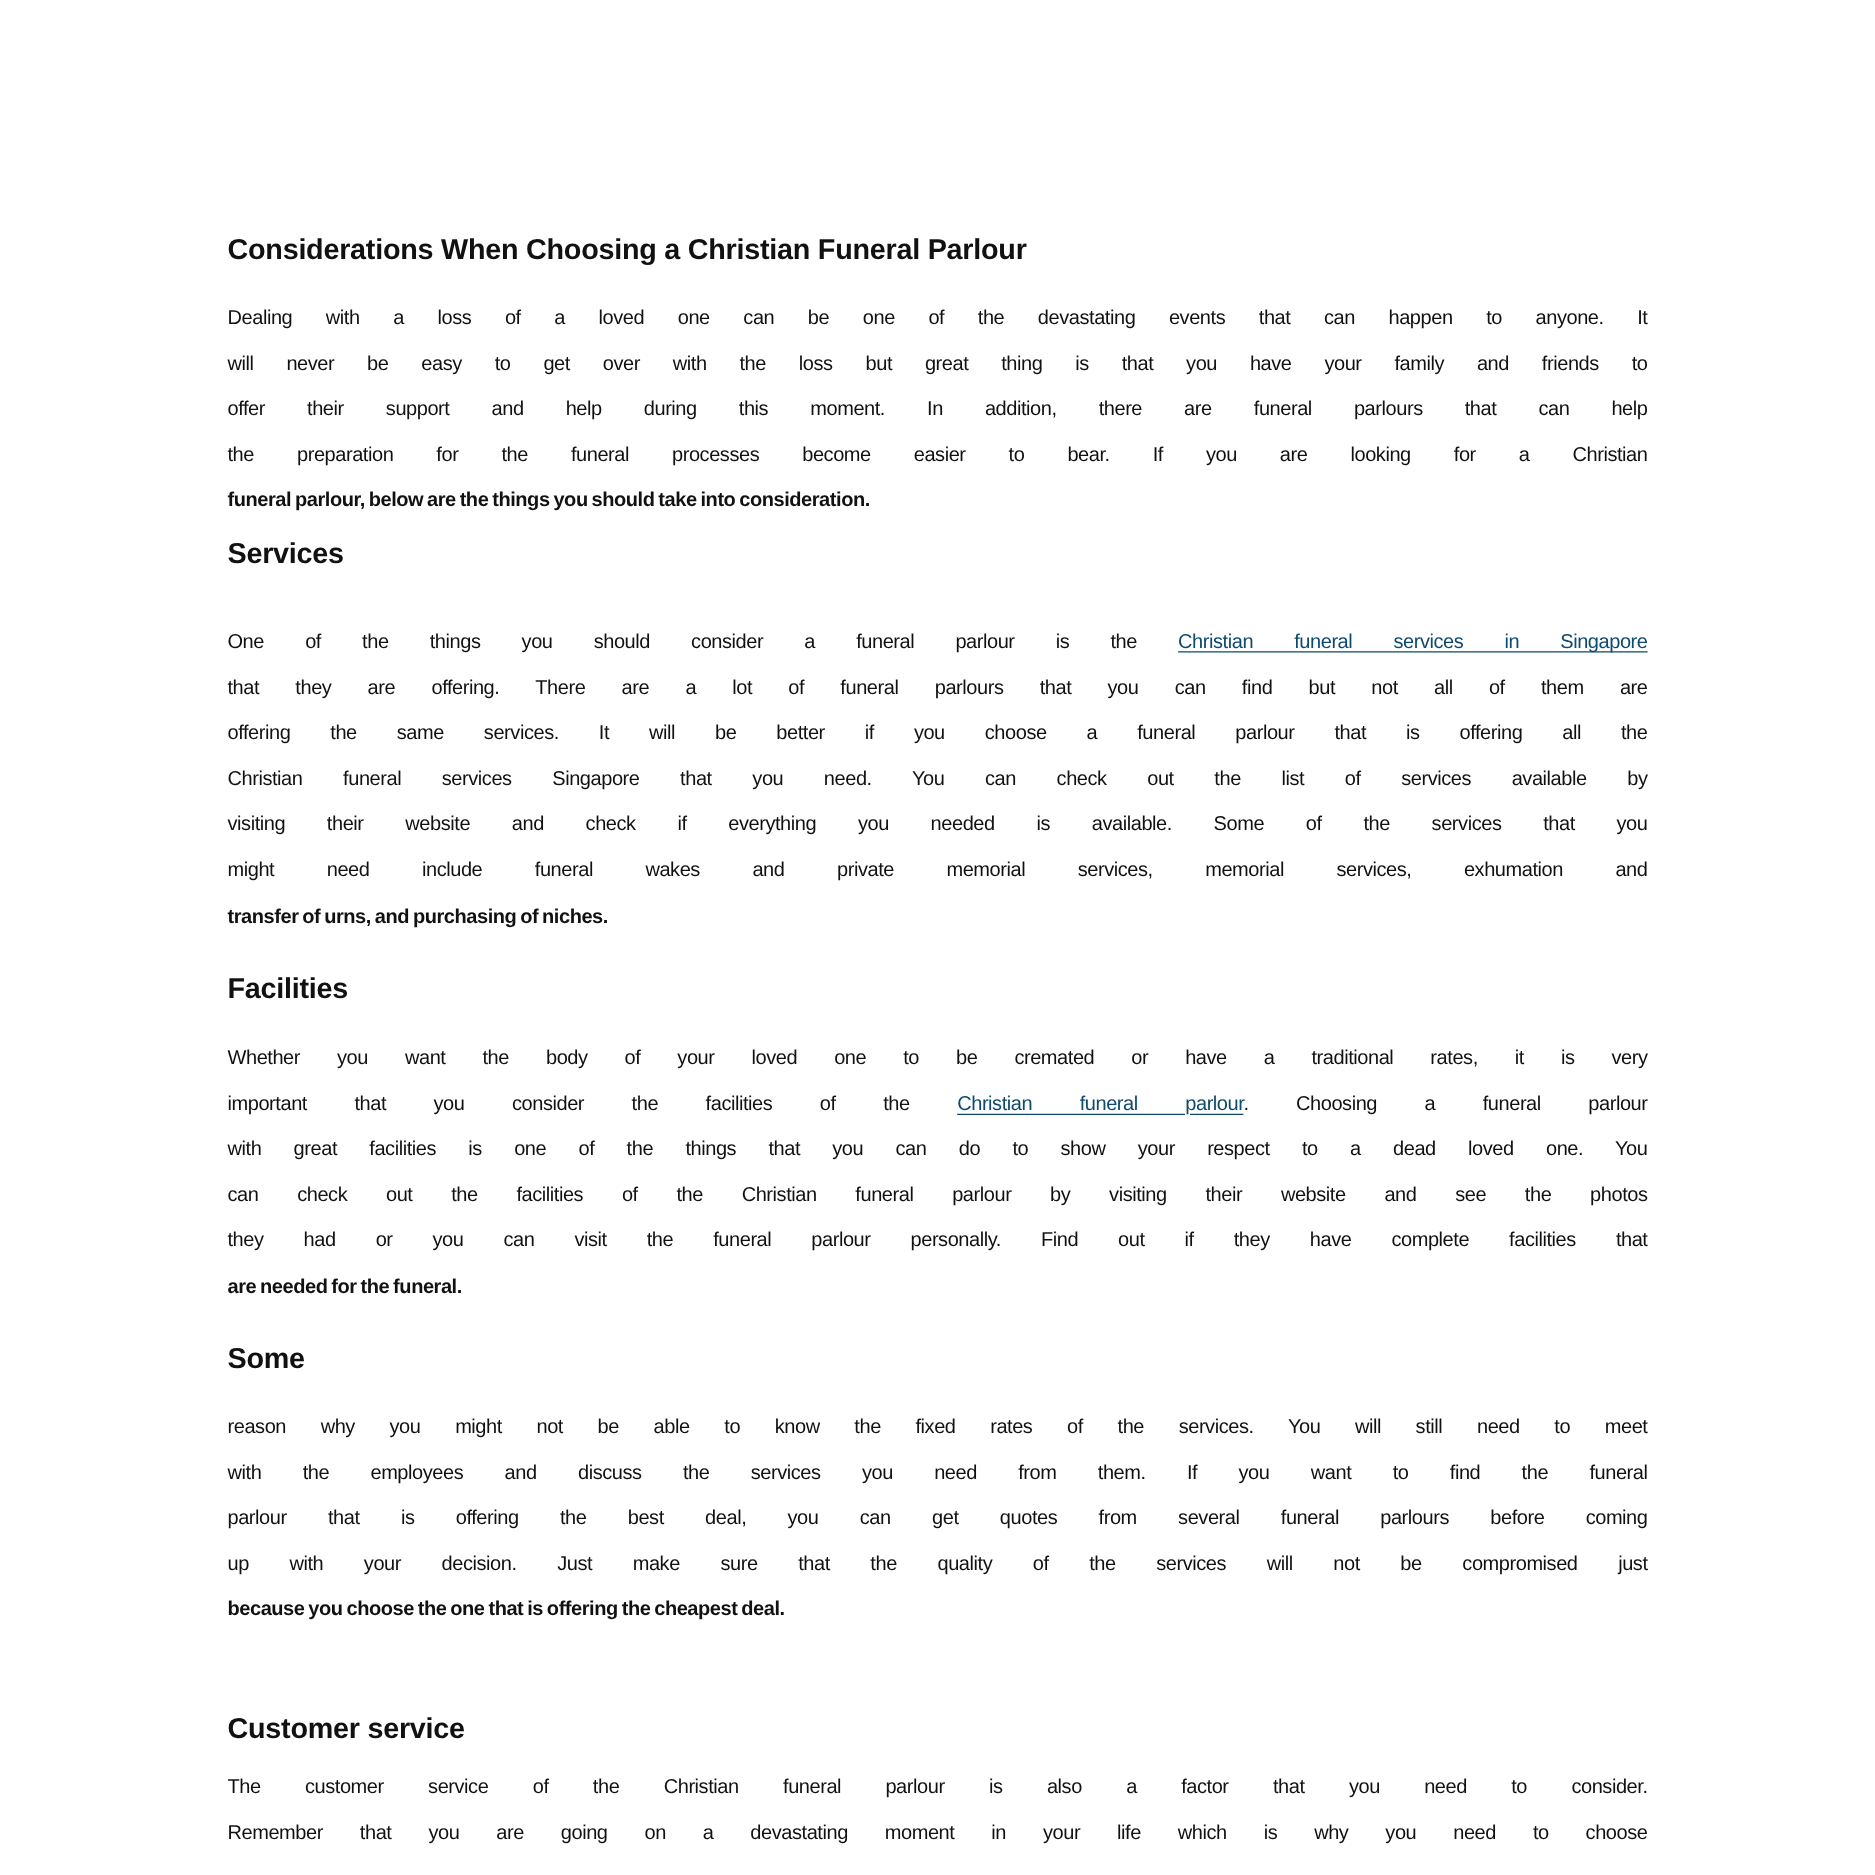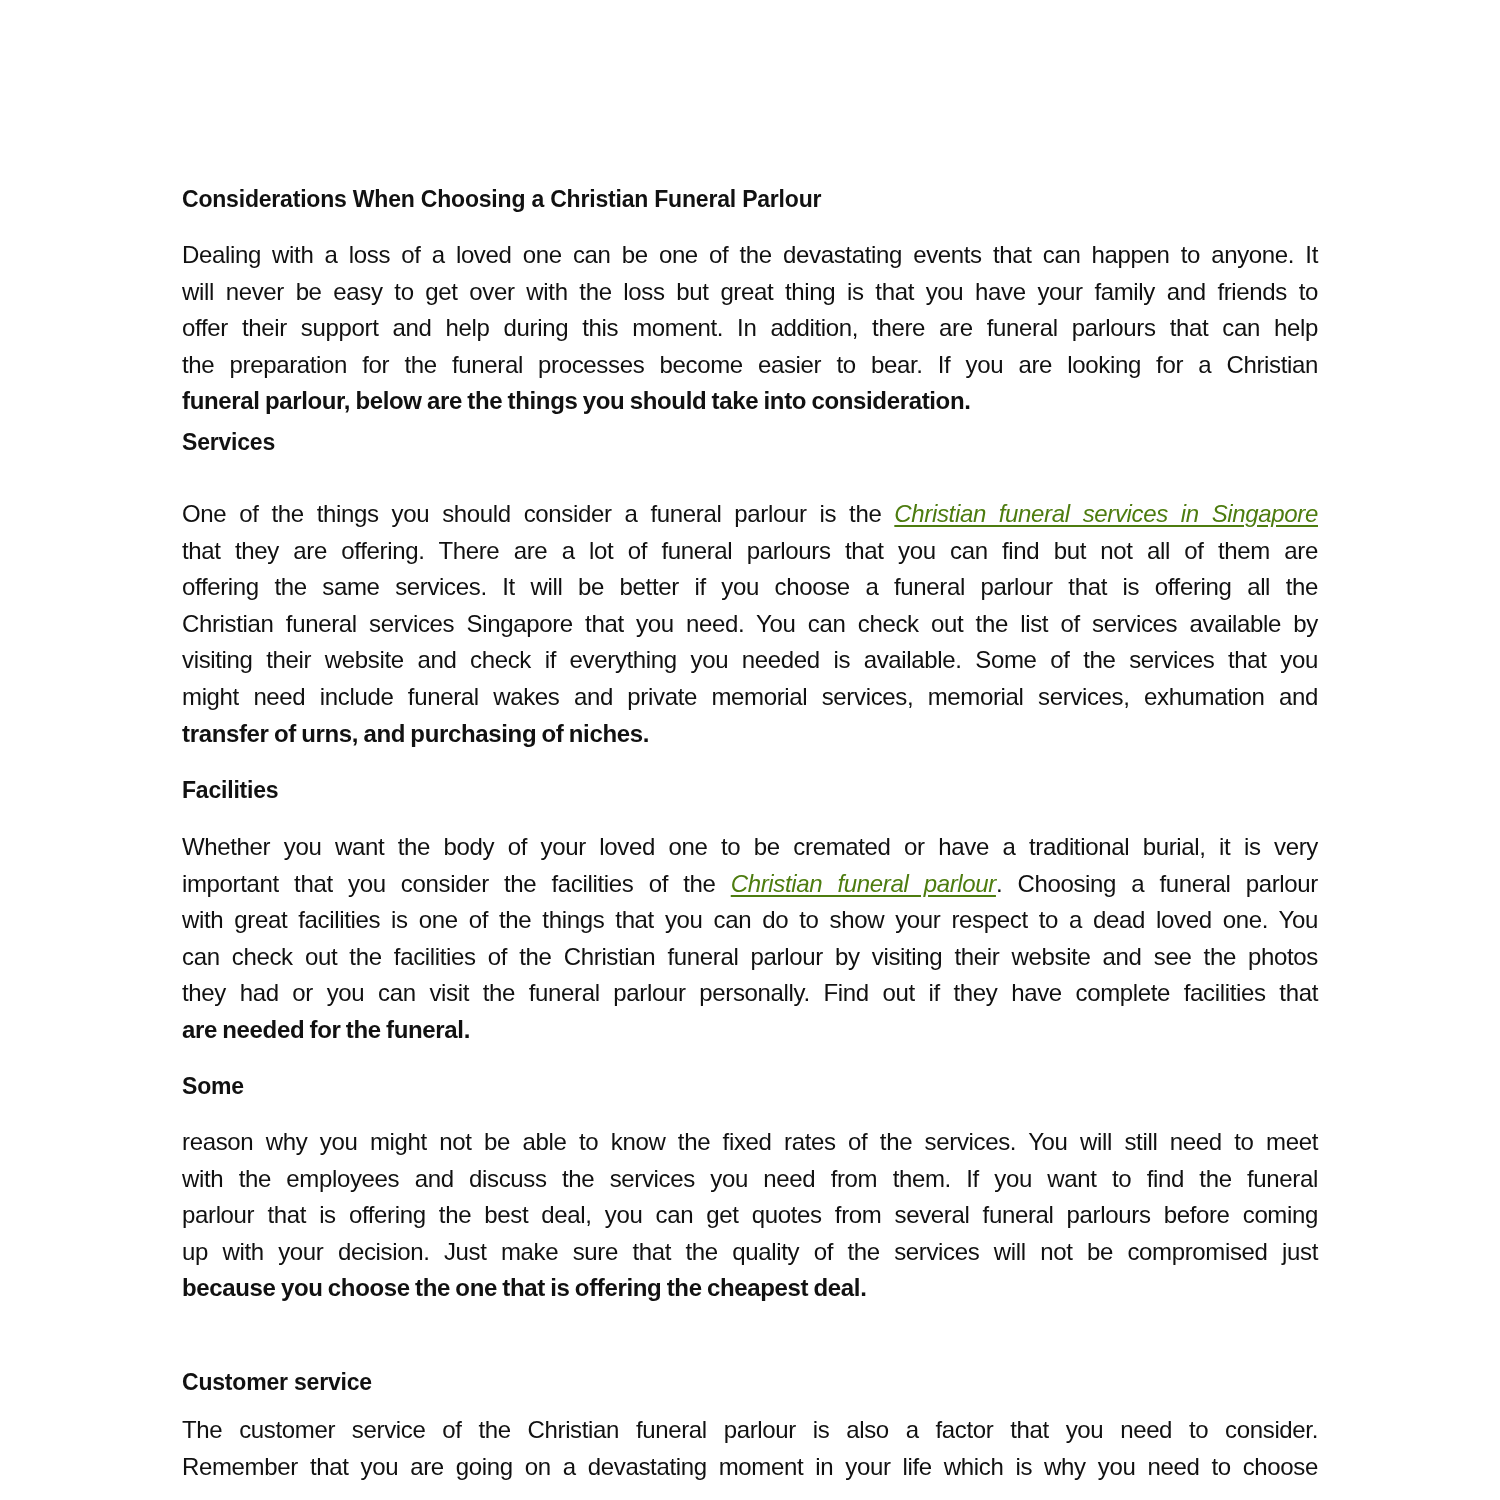--- a/index.html
+++ b/index.html
@@ -2,25 +2,25 @@
 <html><head>
 <meta charset="utf-8">
 <style>
   html, body { margin: 0; padding: 0; background: #ffffff; }
   body { width: 1500px; height: 1500px; overflow: hidden; position: relative;
          font-family: "Liberation Sans", "DejaVu Sans", sans-serif; color: #111111; }
   .page { position: absolute; left: 0; top: 0; width: 1500px; height: 1216px; background: #fff; }
   .heading { position: absolute; left: 182px; font-weight: bold; font-size: 23px;
              line-height: 28px; white-space: nowrap; letter-spacing: -0.2px; }
   .para { position: absolute; left: 182px; width: 1136px; }
-  .line { display: block; height: 36.6px; line-height: 36.6px; font-size: 24px;
+  .line { display: block; height: 36.6px; line-height: 36.6px; font-size: 16px;
           white-space: nowrap; text-align: justify; text-align-last: justify;
           letter-spacing: -0.35px; word-spacing: -1px; overflow: visible; }
   .line.last { text-align-last: left; font-weight: bold; }
-  a.link { color: #4d7c0f; text-decoration: underline; text-underline-offset: 3px; font-style: italic; }
+  a.link { color: #0c4a6e; text-decoration: underline; text-underline-offset: 3px; }
 </style>
 </head>
 <body>
 
 <div class="page">
 
   <div class="heading" style="top:185px;">Considerations When Choosing a Christian Funeral Parlour</div>
 
   <div class="para" style="top:237px;">
     <span class="line">Dealing with a loss of a loved one can be one of the devastating events that can happen to anyone. It</span>
@@ -36,21 +36,21 @@
     <span class="line">that they are offering. There are a lot of funeral parlours that you can find but not all of them are</span>
     <span class="line">offering the same services. It will be better if you choose a funeral parlour that is offering all the</span>
     <span class="line">Christian funeral services Singapore that you need. You can check out the list of services available by</span>
     <span class="line">visiting their website and check if everything you needed is available. Some of the services that you</span>
     <span class="line">might need include funeral wakes and private memorial services, memorial services, exhumation and</span>
     <span class="line last">transfer of urns, and purchasing of niches.</span>
   </div>
 
   <div class="heading" style="top:776px;">Facilities</div>
   <div class="para" style="top:829px;">
-    <span class="line">Whether you want the body of your loved one to be cremated or have a traditional burial, it is very</span>
+    <span class="line">Whether you want the body of your loved one to be cremated or have a traditional rates, it is very</span>
     <span class="line"><span>important that you consider the facilities of the </span><a class="link" href="#">Christian funeral parlour</a><span>. Choosing a funeral parlour</span></span>
     <span class="line">with great facilities is one of the things that you can do to show your respect to a dead loved one. You</span>
     <span class="line">can check out the facilities of the Christian funeral parlour by visiting their website and see the photos</span>
     <span class="line">they had or you can visit the funeral parlour personally. Find out if they have complete facilities that</span>
     <span class="line last">are needed for the funeral.</span>
   </div>
 
   <div class="heading" style="top:1072px;">Some</div>
   <div class="para" style="top:1124px;">
     <span class="line">reason why you might not be able to know the fixed rates of the services. You will still need to meet</span>

